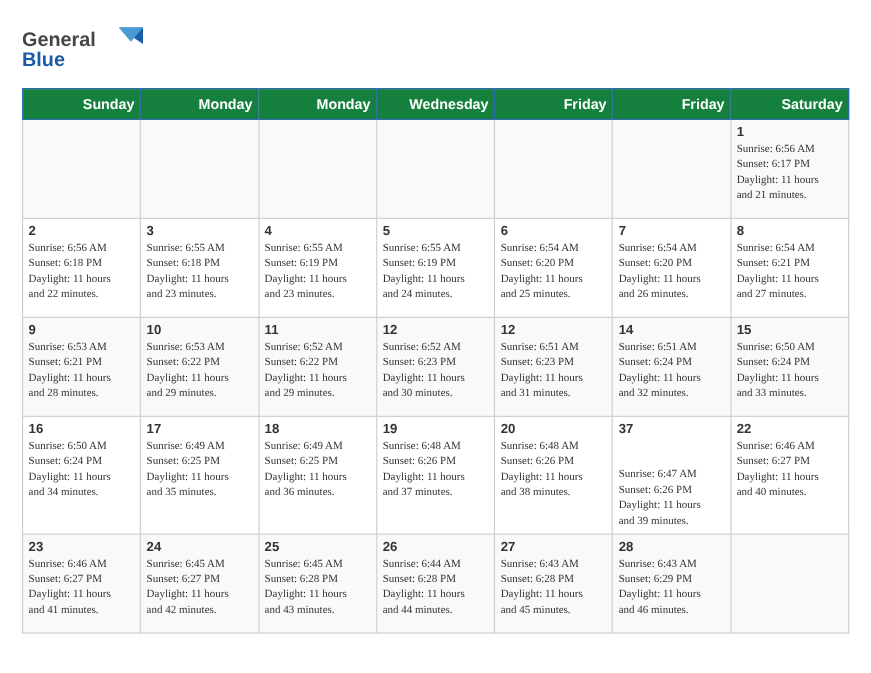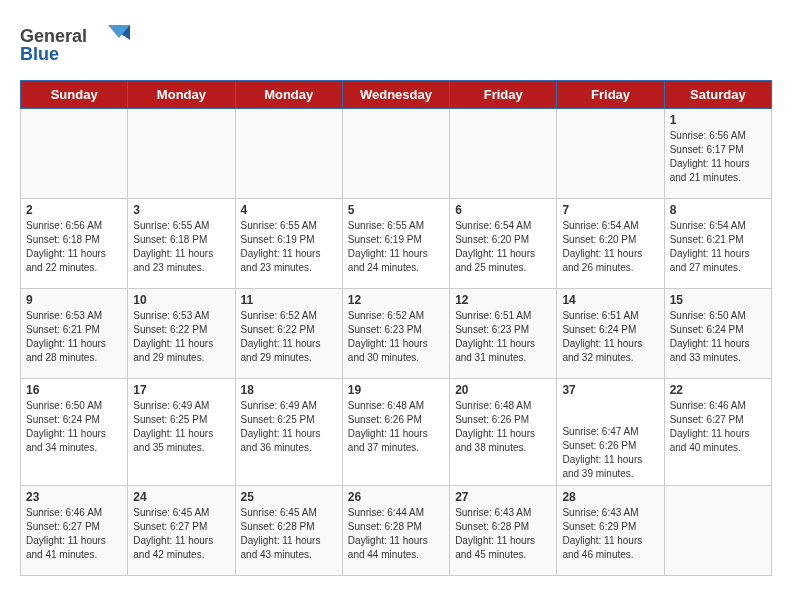--- a/index.html
+++ b/index.html
@@ -36,23 +36,23 @@
       font-size: 18px;
       font-weight: normal;
       color: #555;
     }
     table {
       width: 100%;
       border-collapse: collapse;
       table-layout: fixed;
     }
     thead th {
-      background: #b91c1c;
+      background: #15803d;
       color: #fff;
-      text-align: center;
+      text-align: right;
       padding: 6px 5px;
       font-size: 13px;
       font-weight: bold;
       border: 1px solid #2d6bb5;
     }
     tbody td {
       vertical-align: top;
       border: 1px solid #ccc;
       padding: 4px 5px;
       font-size: 10.5px;
@@ -68,20 +68,21 @@
     .day-num {
       font-size: 12px;
       font-weight: bold;
       display: block;
       margin-bottom: 2px;
     }
     .day-info {
       font-size: 10px;
       color: #333;
       line-height: 1.4;
+      font-family: Liberation Serif, serif;
     }
   </style>
 </head>
 <body>
 
 <div class="header">
   <div class="logo">
     <div>
       <div>
         <svg width="110" height="45" viewBox="0 0 110 45">

